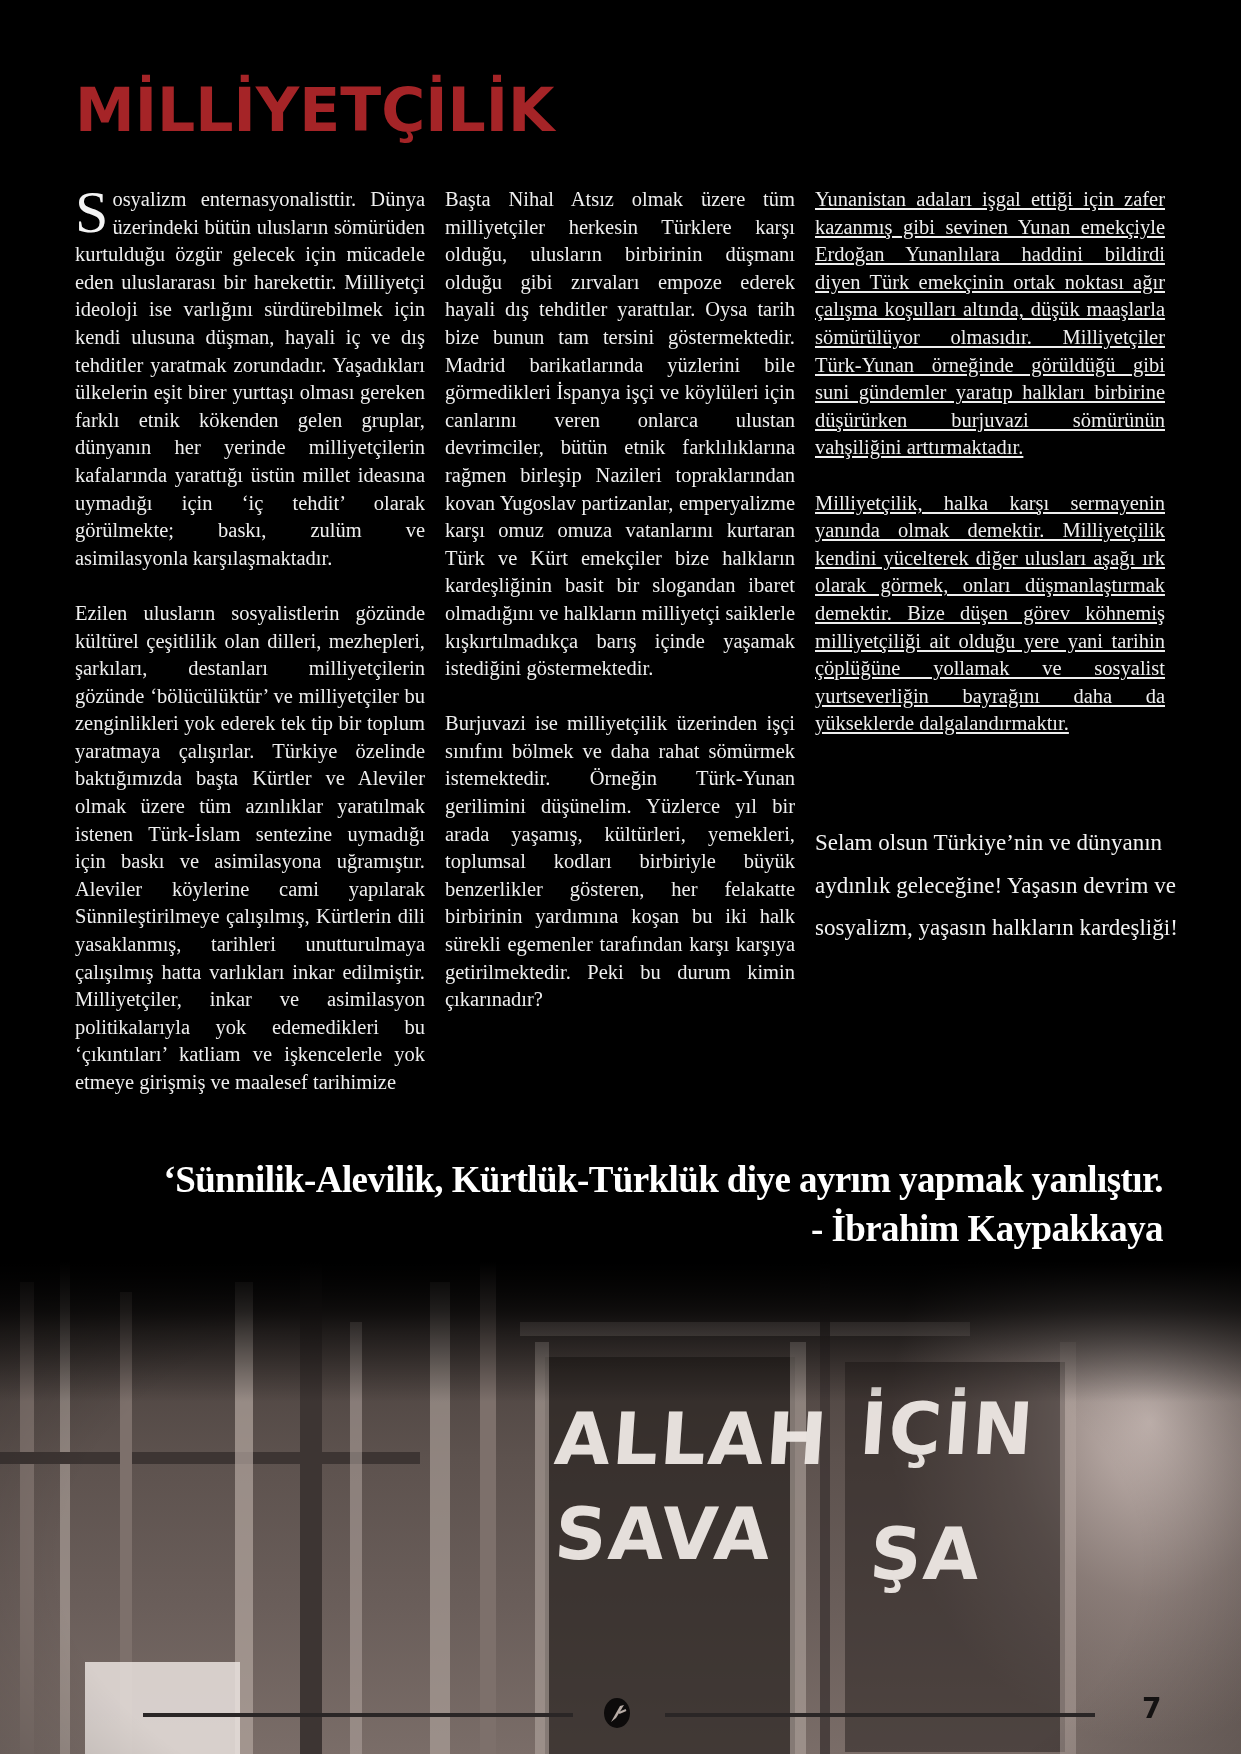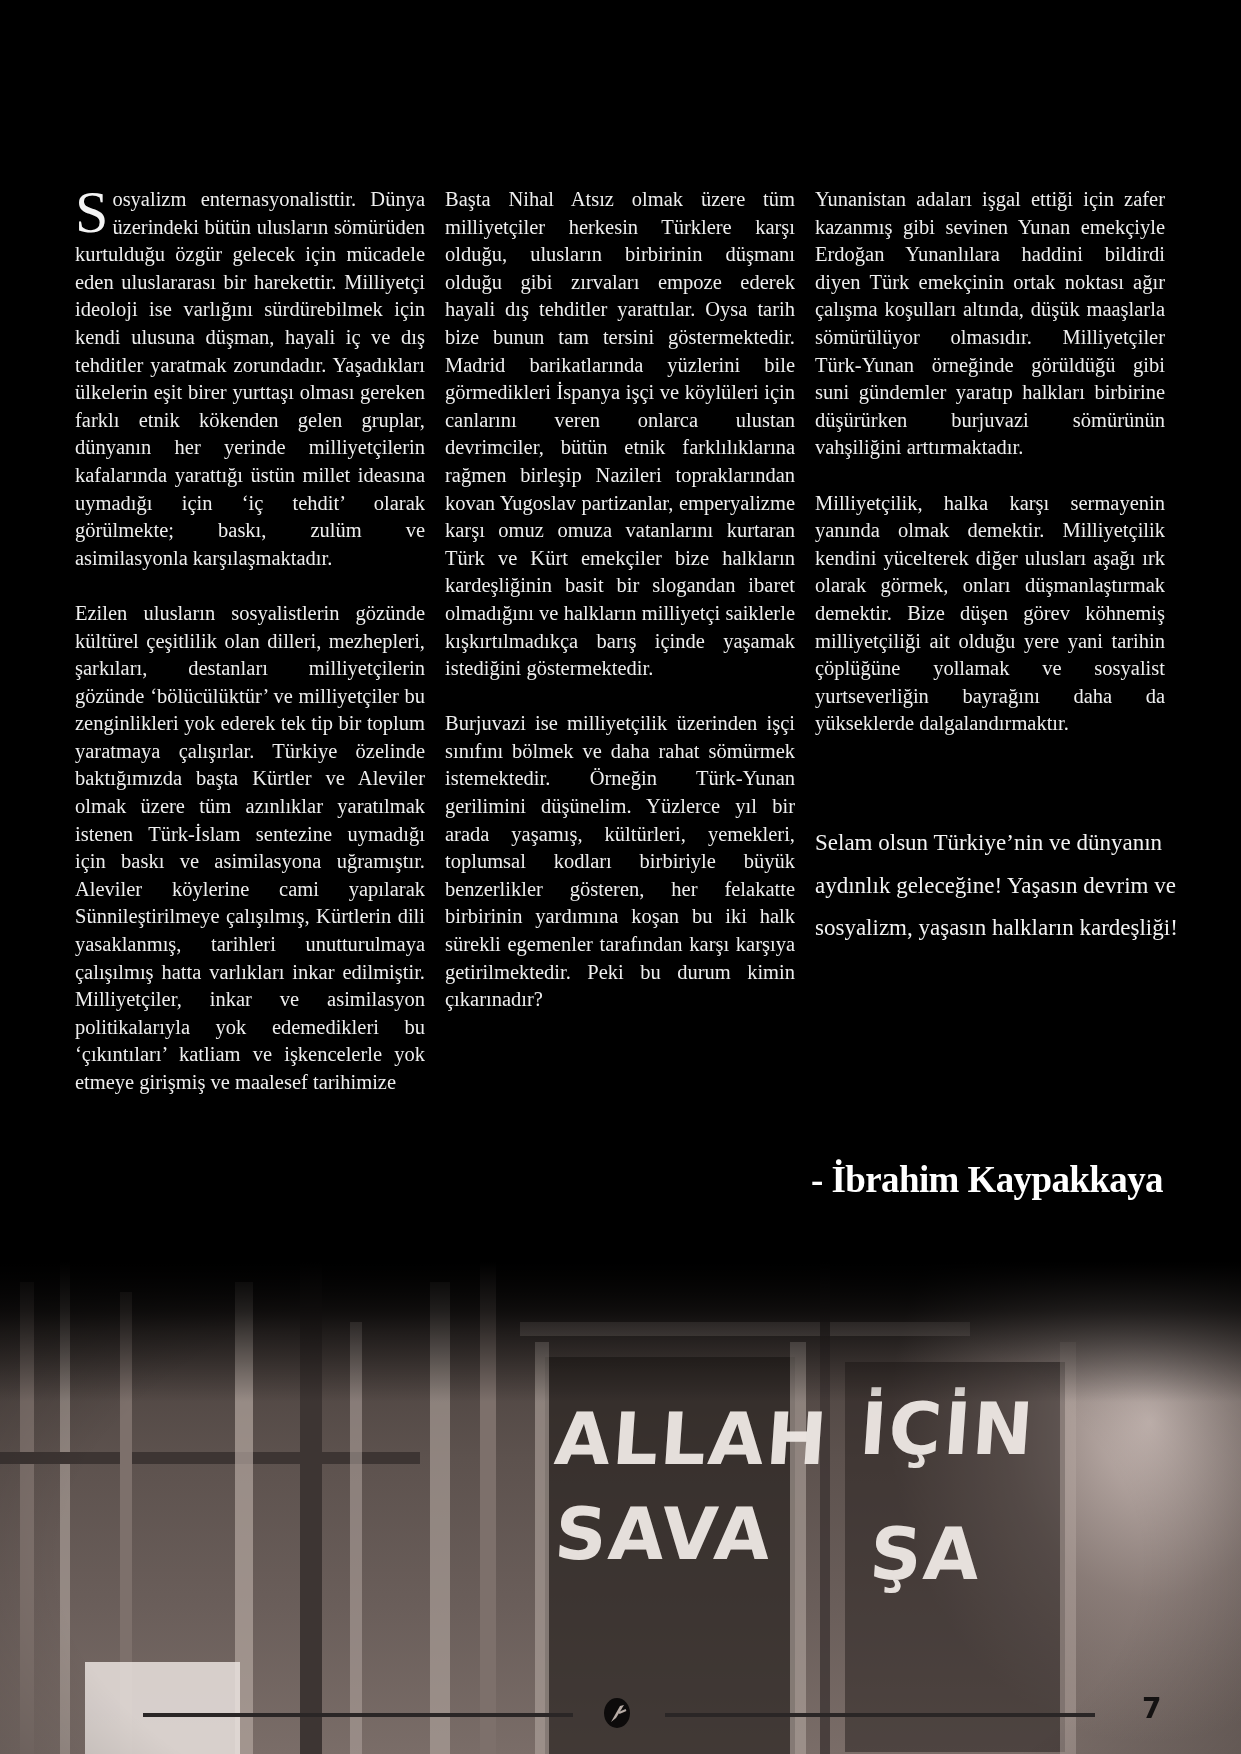--- a/index.html
+++ b/index.html
@@ -44,21 +44,21 @@
 
     
     .col {
       position: absolute; top: 186px; width: 350px;
       font-size: 20.5px; line-height: 27.6px; text-align: justify; color: #efefef;
       hyphens: manual;
     }
     .col p { margin-bottom: 27.6px; }
     .col1 { left: 75px; }
     .col2 { left: 445px; }
-    .col3 { left: 815px; }
+    .col3 { left: 815px; text-decoration: underline; }
     .dropcap {
       float: left; font-size: 60px; line-height: 48px; margin: 2px 4px 0 0; color: #f4f4f4;
     }
     .closing {
       position: absolute; left: 815px; top: 822px; width: 370px;
       font-size: 23px; line-height: 42.5px; color: #f4f4f4;
     }
 
     
     .quote {
@@ -103,39 +103,41 @@
     <div class="frame light" style="left:1060px;top:80px;width:16px;height:420px;opacity:.5"></div>
     <div class="box" style="left:85px;top:400px;width:155px;height:260px;opacity:.85"></div>
     <div class="graffiti" style="left:555px;top:135px;font-size:72px;">ALLAH</div>
     <div class="graffiti" style="left:860px;top:125px;font-size:72px;">İÇİN</div>
     <div class="graffiti" style="left:555px;top:230px;font-size:72px;">SAVA</div>
     <div class="graffiti" style="left:870px;top:250px;font-size:72px;">ŞA</div>
     <div class="vignette"></div>
     <div class="fade-top"></div>
   </div>
 
+  <h1 class="title">MİLLİYETÇİLİK</h1>
 
   <div class="col col1">
     <p><span class="dropcap">S</span><span>osyalizm enternasyonalisttir. Dünya üzerindeki bütün ulusların sömürüden kurtulduğu özgür gelecek için mücadele eden uluslararası bir harekettir. Milliyetçi ideoloji ise varlığını sürdürebilmek için kendi ulusuna düşman, hayali iç ve dış tehditler yaratmak zorundadır. Yaşadıkları ülkelerin eşit birer yurttaşı olması gereken farklı etnik kökenden gelen gruplar, dünyanın her yerinde milliyetçilerin kafalarında yarattığı üstün millet ideasına uymadığı için ‘iç tehdit’ olarak görülmekte; baskı, zulüm ve asimilasyonla karşılaşmaktadır.</span></p>
     <p>Ezilen ulusların sosyalistlerin gözünde kültürel çeşitlilik olan dilleri, mezhepleri, şarkıları, destanları milliyetçilerin gözünde ‘bölücülüktür’ ve milliyetçiler bu zenginlikleri yok ederek tek tip bir toplum yaratmaya çalışırlar. Türkiye özelinde baktığımızda başta Kürtler ve Aleviler olmak üzere tüm azınlıklar yaratılmak istenen Türk-İslam sentezine uymadığı için baskı ve asimilasyona uğramıştır. Aleviler köylerine cami yapılarak Sünnileştirilmeye çalışılmış, Kürtlerin dili yasaklanmış, tarihleri unutturulmaya çalışılmış hatta varlıkları inkar edilmiştir. Milliyetçiler, inkar ve asimilasyon politikalarıyla yok edemedikleri bu ‘çıkıntıları’ katliam ve işkencelerle yok etmeye girişmiş ve maalesef tarihimize</p>
   </div>
 
   <div class="col col2">
     <p>Başta Nihal Atsız olmak üzere tüm milliyetçiler herkesin Türklere karşı olduğu, ulusların birbirinin düşmanı olduğu gibi zırvaları empoze ederek hayali dış tehditler yarattılar. Oysa tarih bize bunun tam tersini göstermektedir. Madrid barikatlarında yüzlerini bile görmedikleri İspanya işçi ve köylüleri için canlarını veren onlarca ulustan devrimciler, bütün etnik farklılıklarına rağmen birleşip Nazileri topraklarından kovan Yugoslav partizanlar, emperyalizme karşı omuz omuza vatanlarını kurtaran Türk ve Kürt emekçiler bize halkların kardeşliğinin basit bir slogandan ibaret olmadığını ve halkların milliyetçi saiklerle kışkırtılmadıkça barış içinde yaşamak istediğini göstermektedir.</p>
     <p>Burjuvazi ise milliyetçilik üzerinden işçi sınıfını bölmek ve daha rahat sömürmek istemektedir. Örneğin Türk-Yunan gerilimini düşünelim. Yüzlerce yıl bir arada yaşamış, kültürleri, yemekleri, toplumsal kodları birbiriyle büyük benzerlikler gösteren, her felakatte birbirinin yardımına koşan bu iki halk sürekli egemenler tarafından karşı karşıya getirilmektedir. Peki bu durum kimin çıkarınadır?</p>
   </div>
 
   <div class="col col3">
     <p>Yunanistan adaları işgal ettiği için zafer kazanmış gibi sevinen Yunan emekçiyle Erdoğan Yunanlılara haddini bildirdi diyen Türk emekçinin ortak noktası ağır çalışma koşulları altında, düşük maaşlarla sömürülüyor olmasıdır. Milliyetçiler Türk-Yunan örneğinde görüldüğü gibi suni gündemler yaratıp halkları birbirine düşürürken burjuvazi sömürünün vahşiliğini arttırmaktadır.</p>
     <p>Milliyetçilik, halka karşı sermayenin yanında olmak demektir. Milliyetçilik kendini yücelterek diğer ulusları aşağı ırk olarak görmek, onları düşmanlaştırmak demektir. Bize düşen görev köhnemiş milliyetçiliği ait olduğu yere yani tarihin çöplüğüne yollamak ve sosyalist yurtseverliğin bayrağını daha da yükseklerde dalgalandırmaktır.</p>
   </div>
 
   <div class="closing">Selam olsun Türkiye’nin ve dünyanın aydınlık geleceğine! Yaşasın devrim ve sosyalizm, yaşasın halkların kardeşliği!</div>
 
   <div class="quote">
+    <div>‘Sünnilik-Alevilik, Kürtlük-Türklük diye ayrım yapmak yanlıştır.</div>
     <div>- İbrahim Kaypakkaya</div>
   </div>
 
   <div class="footer-line" style="left:143px;top:1713px;width:430px;"></div>
   <div class="footer-logo">
     <svg width="32" height="34" viewBox="0 0 32 34">
       <ellipse cx="16" cy="17" rx="13" ry="15" fill="#0d0b0b"></ellipse>
       <path d="M10 26 L19 10 L23 9 L15 22 Z" fill="#b8aca6"></path>
       <path d="M18 17 L25 14" stroke="#b8aca6" stroke-width="2"></path>
     </svg>

